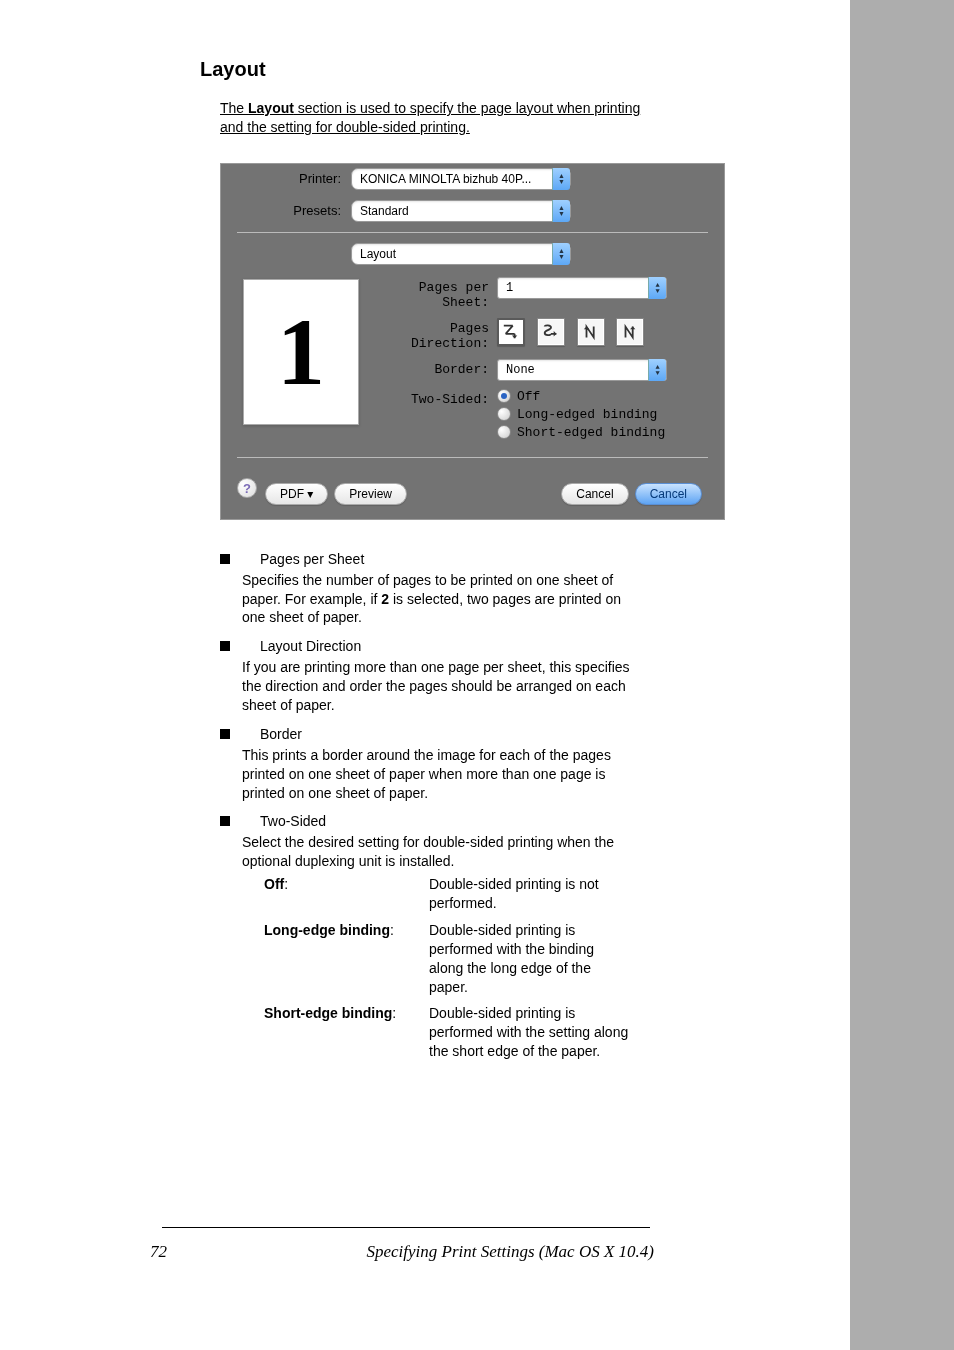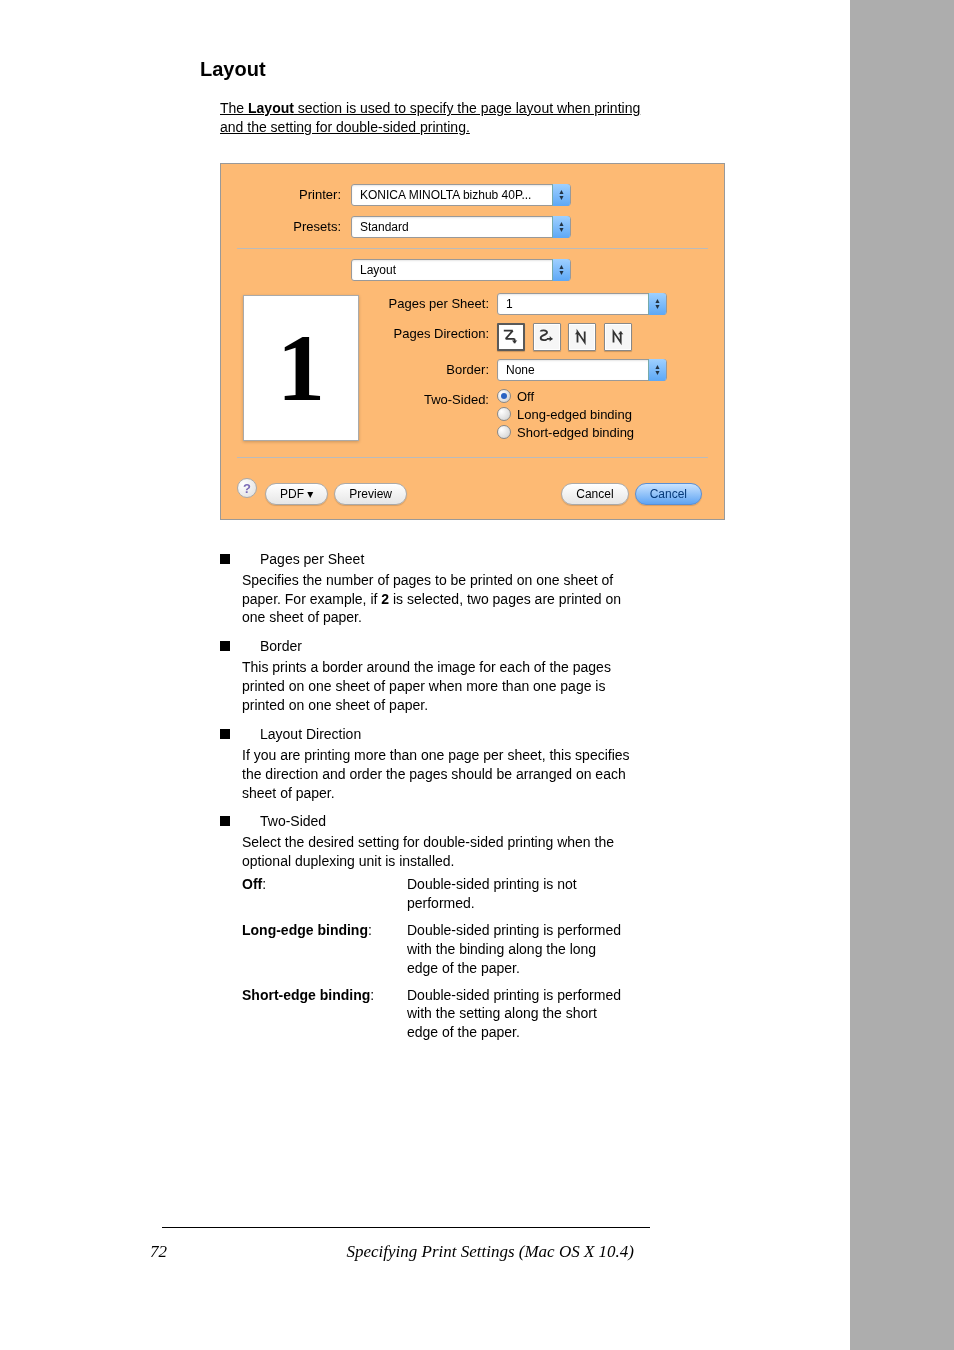--- a/index.html
+++ b/index.html
@@ -28,23 +28,23 @@
   .intro {
     font-size: 14px;
     line-height: 1.35;
     margin-left: 20px;
     margin-bottom: 26px;
     text-decoration: underline;
   }
   .dialog {
     margin: 0 20px 30px 20px;
     width: 505px;
-    background: #fdba74;
+    background: #737373;
     border: 1px solid #999;
-    padding: 20px 16px 14px 16px;
+    padding: 4px 16px 14px 16px;
     font-family: "Lucida Grande", Arial, sans-serif;
     font-size: 13px;
     color: #000;
   }
   .dialog-row {
     display: flex;
     align-items: center;
     margin-bottom: 10px;
   }
   .dialog-label {
@@ -72,21 +72,21 @@
     border-left: 1px solid #7aa;
     border-radius: 0 3px 3px 0;
     display: flex;
     flex-direction: column;
     align-items: center;
     justify-content: center;
     font-size: 7px;
     color: #234;
     line-height: 6px;
   }
-  .sel-wide { width: 220px; }
+  .sel-wide { width: 220px; border-radius: 7px; }
   .dialog-sep {
     border: none;
     border-top: 1px solid #bbb;
     margin: 6px 0 10px 0;
   }
   .layout-body {
     display: flex;
   }
   .preview-box {
     width: 116px;
@@ -98,20 +98,21 @@
     align-items: center;
     justify-content: center;
     font-size: 96px;
     font-family: "Times New Roman", serif;
     font-weight: bold;
     box-shadow: 0 1px 3px rgba(0,0,0,0.2);
   }
   .layout-controls {
     flex: 1;
     padding-top: 2px;
+    font-family: Liberation Mono, monospace;
   }
   .lc-row {
     display: flex;
     align-items: flex-start;
     margin-bottom: 8px;
   }
   .lc-label {
     width: 124px;
     text-align: right;
     padding-right: 8px;
@@ -208,20 +209,21 @@
     height: 10px;
     background: #000;
     margin-top: 4px;
     margin-right: 12px;
     flex-shrink: 0;
   }
   .bullet-body { font-size: 14px; line-height: 1.35; }
   .bullet-title { margin-bottom: 2px; margin-left: 18px; }
 
   .def-table {
+    margin-left: 22px;
     margin-top: 4px;
   }
   .def-row { display: flex; margin-bottom: 8px; }
   .def-key {
     width: 165px;
     font-size: 14px;
     flex-shrink: 0;
   }
   .def-val { font-size: 14px; line-height: 1.35; }
 
@@ -235,21 +237,21 @@
   .page-num {
     position: absolute;
     left: 150px;
     bottom: 88px;
     font-style: italic;
     font-size: 17px;
     font-family: "Times New Roman", serif;
   }
   .page-footer-title {
     position: absolute;
-    right: 216px;
+    right: 196px;
     bottom: 88px;
     font-style: italic;
     font-size: 17px;
     font-family: "Times New Roman", serif;
   }
 </style>
 </head>
 <body>
 
 <div class="page">
@@ -387,30 +389,30 @@
           <div class="bullet-title">Pages per Sheet</div>
           <div>
             <span>Specifies the number of pages to be printed on one sheet of paper. For example, if </span><b>2</b><span> is selected, two pages are printed on one sheet of paper.</span>
           </div>
         </div>
       </div>
 
       <div class="bullet-item">
         <div class="bullet-square"></div>
         <div class="bullet-body">
-          <div class="bullet-title">Border</div>
-          <div>This prints a border around the image for each of the pages printed on one sheet of paper when more than one page is printed on one sheet of paper.</div>
+          <div class="bullet-title">Layout Direction</div>
+          <div>If you are printing more than one page per sheet, this specifies the direction and order the pages should be arranged on each sheet of paper.</div>
         </div>
       </div>
 
       <div class="bullet-item">
         <div class="bullet-square"></div>
         <div class="bullet-body">
-          <div class="bullet-title">Layout Direction</div>
-          <div>If you are printing more than one page per sheet, this specifies the direction and order the pages should be arranged on each sheet of paper.</div>
+          <div class="bullet-title">Border</div>
+          <div>This prints a border around the image for each of the pages printed on one sheet of paper when more than one page is printed on one sheet of paper.</div>
         </div>
       </div>
 
       <div class="bullet-item">
         <div class="bullet-square"></div>
         <div class="bullet-body">
           <div class="bullet-title">Two-Sided</div>
           <div>Select the desired setting for double-sided printing when the optional duplexing unit is installed.</div>
 
           <div class="def-table">

